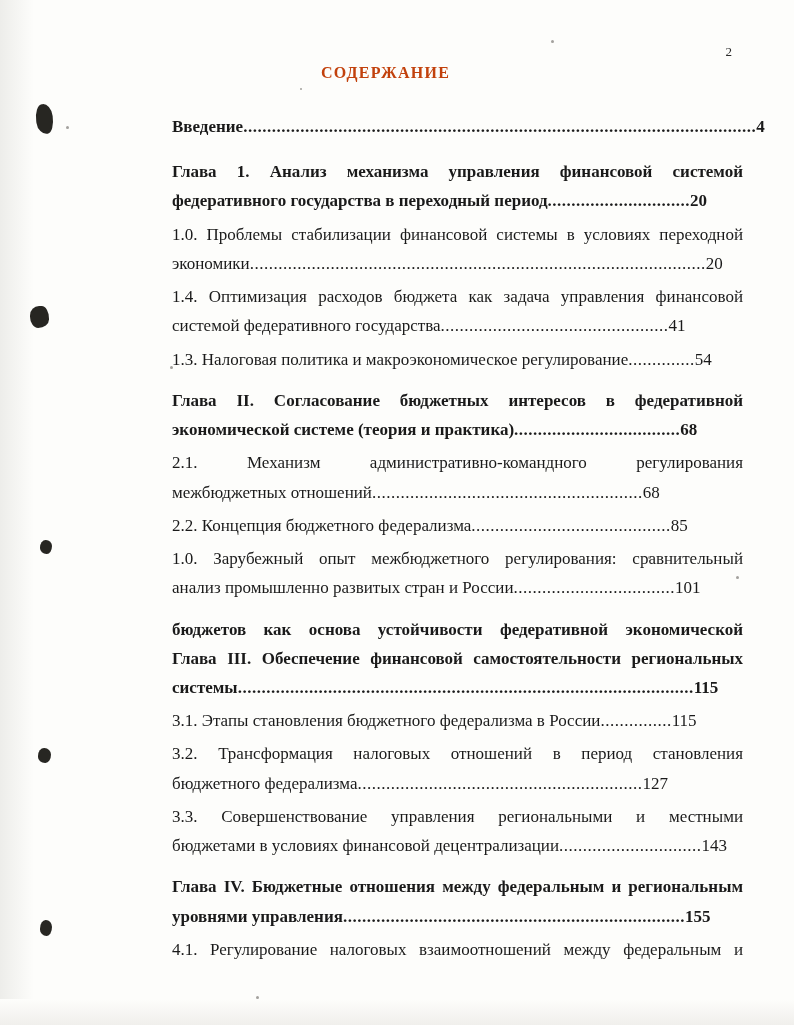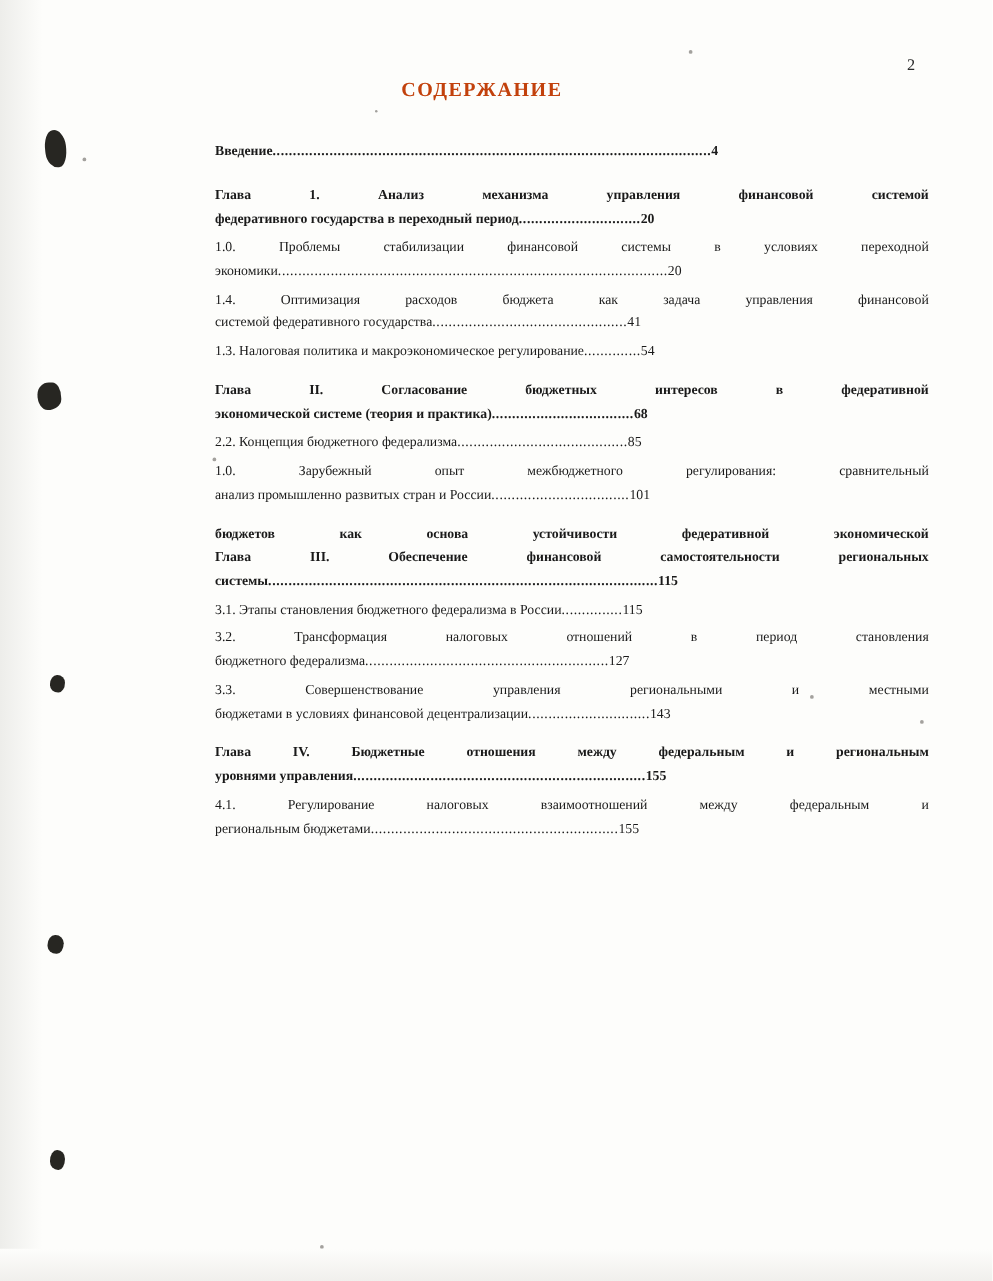--- a/index.html
+++ b/index.html
@@ -53,21 +53,21 @@
   .doc-title {
     text-align: center;
     font-weight: bold;
     font-size: 16px;
     letter-spacing: 1.2px;
     margin: 0 0 30px 0;
     color: #c2410c;
     padding-right: 100px;
   }
   .toc {
-    font-size: 11px;
+    font-size: 17px;
     line-height: 1.72;
   }
   .entry {
     margin-bottom: 1px;
     display: block;
     text-align: justify;
     text-justify: inter-word;
   }
   .entry .line {
     display: block;
@@ -169,20 +169,26 @@
           </div>
         </div>
         <div class="entry bold lvl1">
           <div class="cont">
             <span class="line"><span>Глава II. Согласование бюджетных интересов в федеративной</span></span>
             <span class="line last"><span>экономической системе (теория и практика)</span><span class="dots">...................................</span><span class="pg">68</span></span>
           </div>
         </div>
         <div class="entry lvl2">
           <div class="cont">
+            <span class="line"><span>2.1. Механизм административно-командного регулирования</span></span>
+            <span class="line last"><span>межбюджетных отношений</span><span class="dots">.........................................................</span><span class="pg">68</span></span>
+          </div>
+        </div>
+        <div class="entry lvl2">
+          <div class="cont">
             <span class="line last"><span>2.2. Концепция бюджетного федерализма</span><span class="dots">..........................................</span><span class="pg">85</span></span>
           </div>
         </div>
         <div class="entry lvl2">
           <div class="cont">
             <span class="line"><span>1.0. Зарубежный опыт межбюджетного регулирования: сравнительный</span></span>
             <span class="line last"><span>анализ промышленно развитых стран и России</span><span class="dots">..................................</span><span class="pg">101</span></span>
           </div>
         </div>
         <div class="entry bold lvl1">
@@ -211,21 +217,20 @@
         </div>
         <div class="entry bold lvl1">
           <div class="cont">
             <span class="line"><span>Глава IV. Бюджетные отношения между федеральным и региональным</span></span>
             <span class="line last"><span>уровнями управления</span><span class="dots">........................................................................</span><span class="pg">155</span></span>
           </div>
         </div>
         <div class="entry lvl2">
           <div class="cont">
             <span class="line"><span>4.1. Регулирование налоговых взаимоотношений между федеральным и</span></span>
-            <span class="line last"><span>региональным бюджетами</span><span class="dots">.............................................................</span><span class="pg">155</span></span>
           </div>
         </div>
       </div>
   </div>
 
   <div class="blob b1"></div>
   <div class="blob b2"></div>
   <div class="blob b3"></div>
   <div class="blob b4"></div>
   <div class="blob b5"></div>

